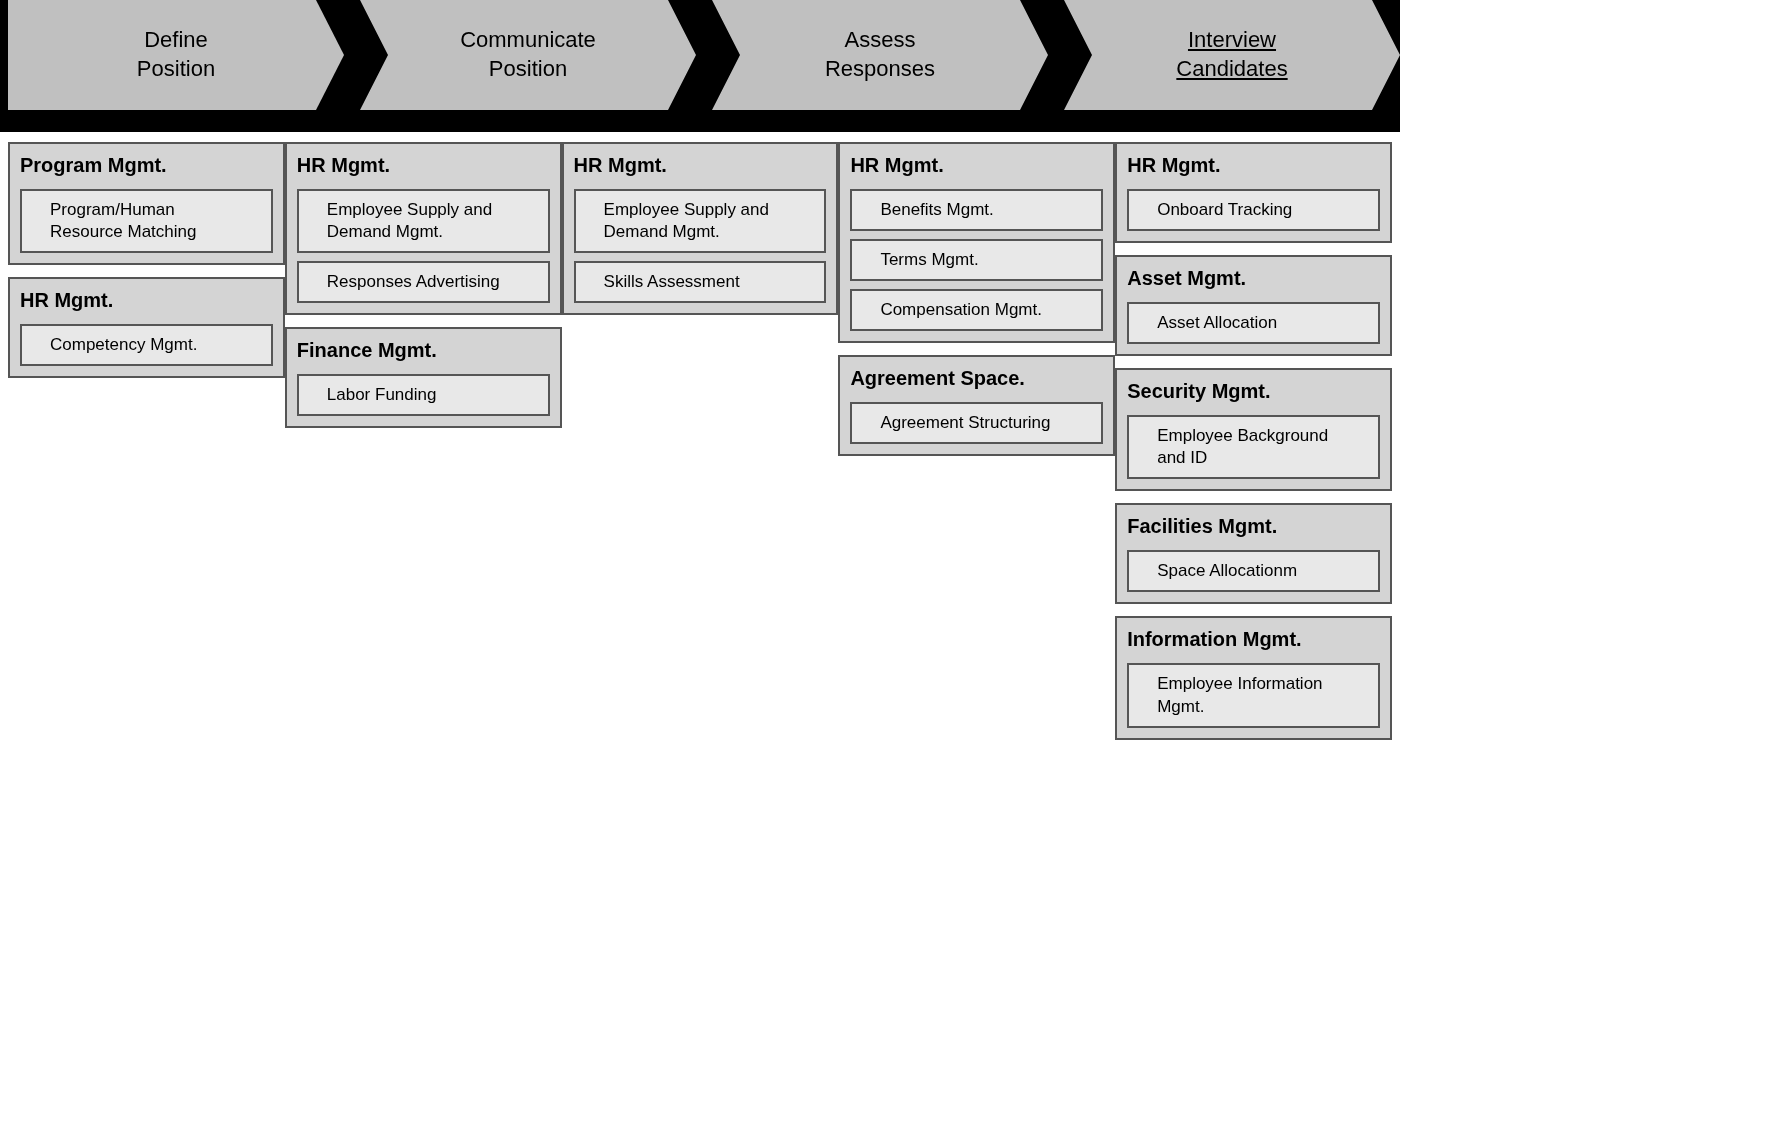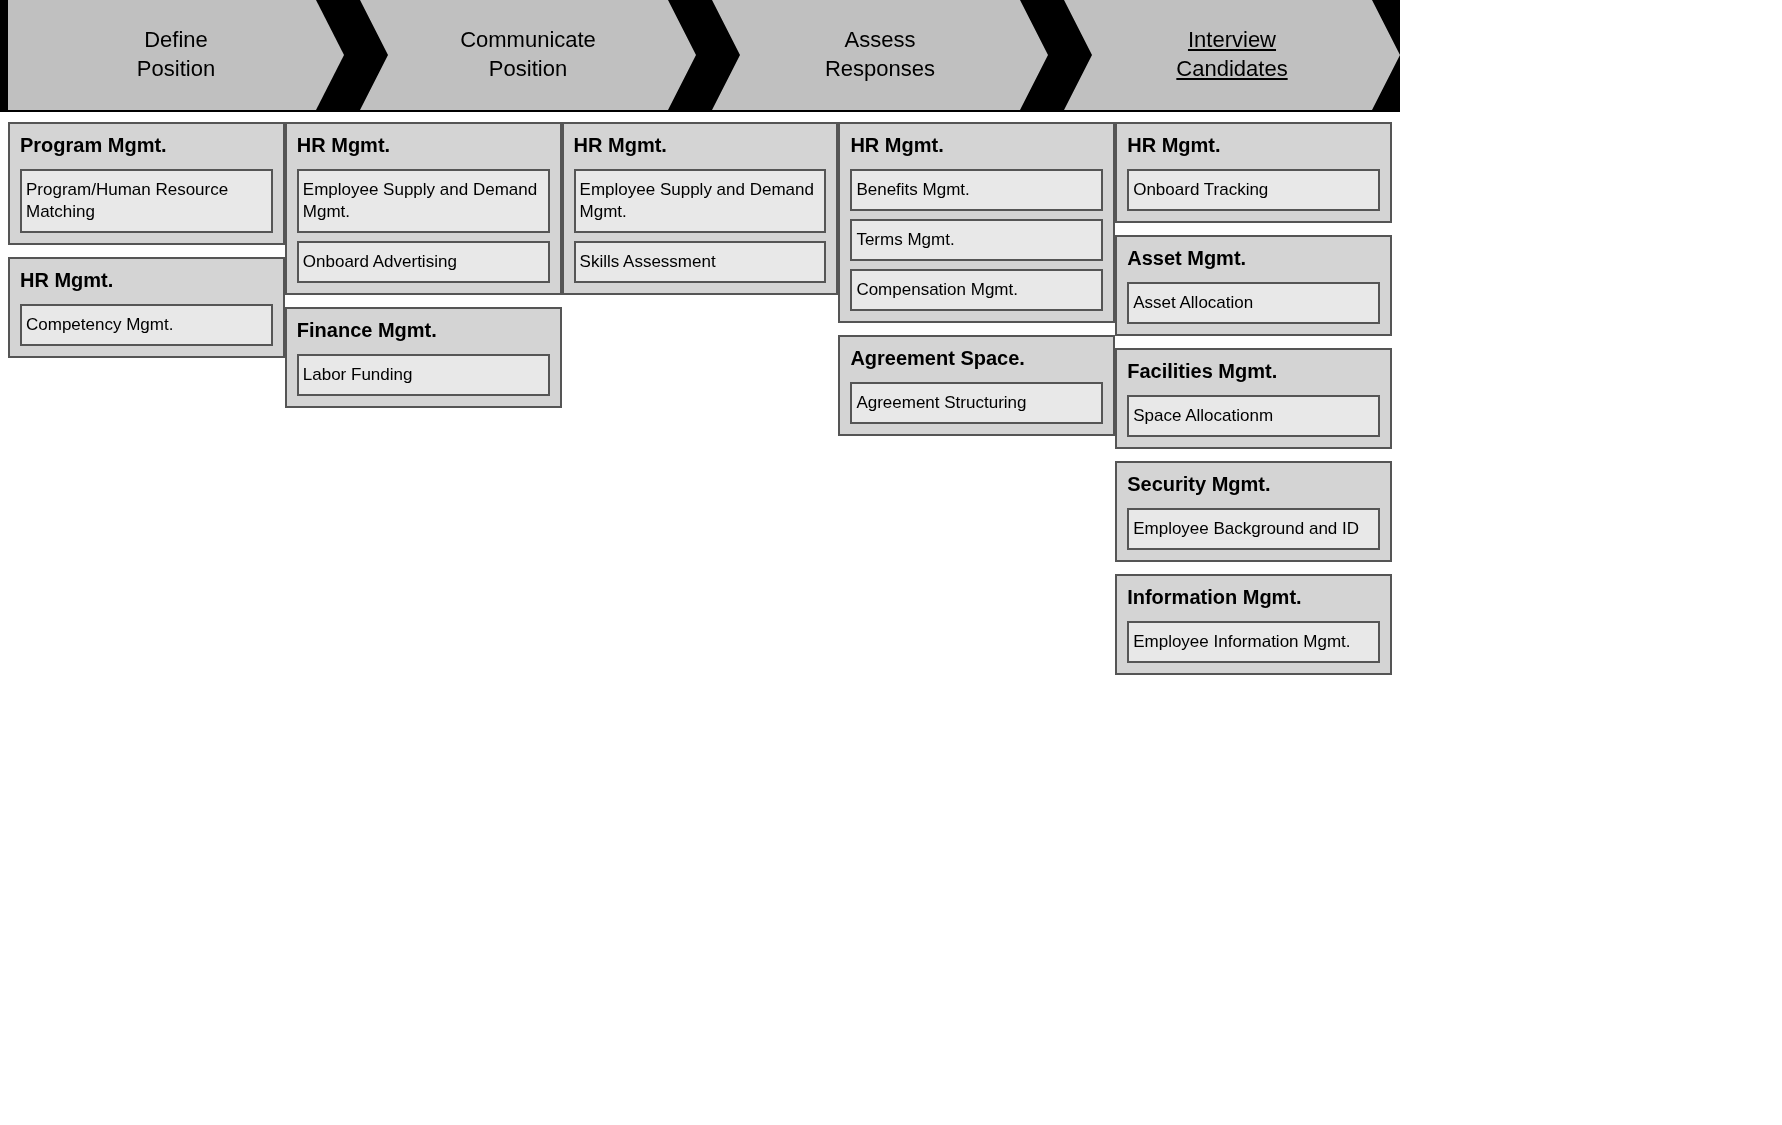--- a/index.html
+++ b/index.html
@@ -10,21 +10,21 @@
       min-height: 900px;
       overflow-x: auto;
     }
 
     
     .header-row {
       display: flex;
       align-items: stretch;
       background: #000;
       padding: 0;
-      height: 112px;
+      height: 132px;
       gap: 10px;
     }
 
     .arrow-shape {
       display: flex;
       align-items: center;
       justify-content: center;
       background: #c0c0c0;
       height: 110px;
       flex: 1;
@@ -71,21 +71,21 @@
 
     .category-title {
       font-size: 20px;
       font-weight: bold;
       margin-bottom: 4px;
     }
 
     .item-box {
       background: #e8e8e8;
       border: 2px solid #555;
-      padding: 8px 4px;
+      padding: 8px 28px;
       font-size: 17px;
       line-height: 1.3;
     }
   </style>
 </head>
 <body>
 
 <div class="header-row">
 <div class="arrow-shape first" style="white-space: pre-line;">Define
 Position</div>
@@ -105,21 +105,21 @@
       </div>
       <div class="category-group">
         <div class="category-title">HR Mgmt.</div>
         <div class="item-box">Competency Mgmt.</div>
       </div>
     </div>
     <div class="column">
       <div class="category-group">
         <div class="category-title">HR Mgmt.</div>
         <div class="item-box">Employee Supply and Demand Mgmt.</div>
-        <div class="item-box">Onboard Advertising</div>
+        <div class="item-box">Responses Advertising</div>
       </div>
       <div class="category-group">
         <div class="category-title">Finance Mgmt.</div>
         <div class="item-box">Labor Funding</div>
       </div>
     </div>
     <div class="column">
       <div class="category-group">
         <div class="category-title">HR Mgmt.</div>
         <div class="item-box">Employee Supply and Demand Mgmt.</div>
@@ -141,25 +141,25 @@
     <div class="column">
       <div class="category-group">
         <div class="category-title">HR Mgmt.</div>
         <div class="item-box">Onboard Tracking</div>
       </div>
       <div class="category-group">
         <div class="category-title">Asset Mgmt.</div>
         <div class="item-box">Asset Allocation</div>
       </div>
       <div class="category-group">
+        <div class="category-title">Security Mgmt.</div>
+        <div class="item-box">Employee Background and ID</div>
+      </div>
+      <div class="category-group">
         <div class="category-title">Facilities Mgmt.</div>
         <div class="item-box">Space Allocationm</div>
-      </div>
-      <div class="category-group">
-        <div class="category-title">Security Mgmt.</div>
-        <div class="item-box">Employee Background and ID</div>
       </div>
       <div class="category-group">
         <div class="category-title">Information Mgmt.</div>
         <div class="item-box">Employee Information Mgmt.</div>
       </div>
     </div>
   </div>
 
 </body></html>

